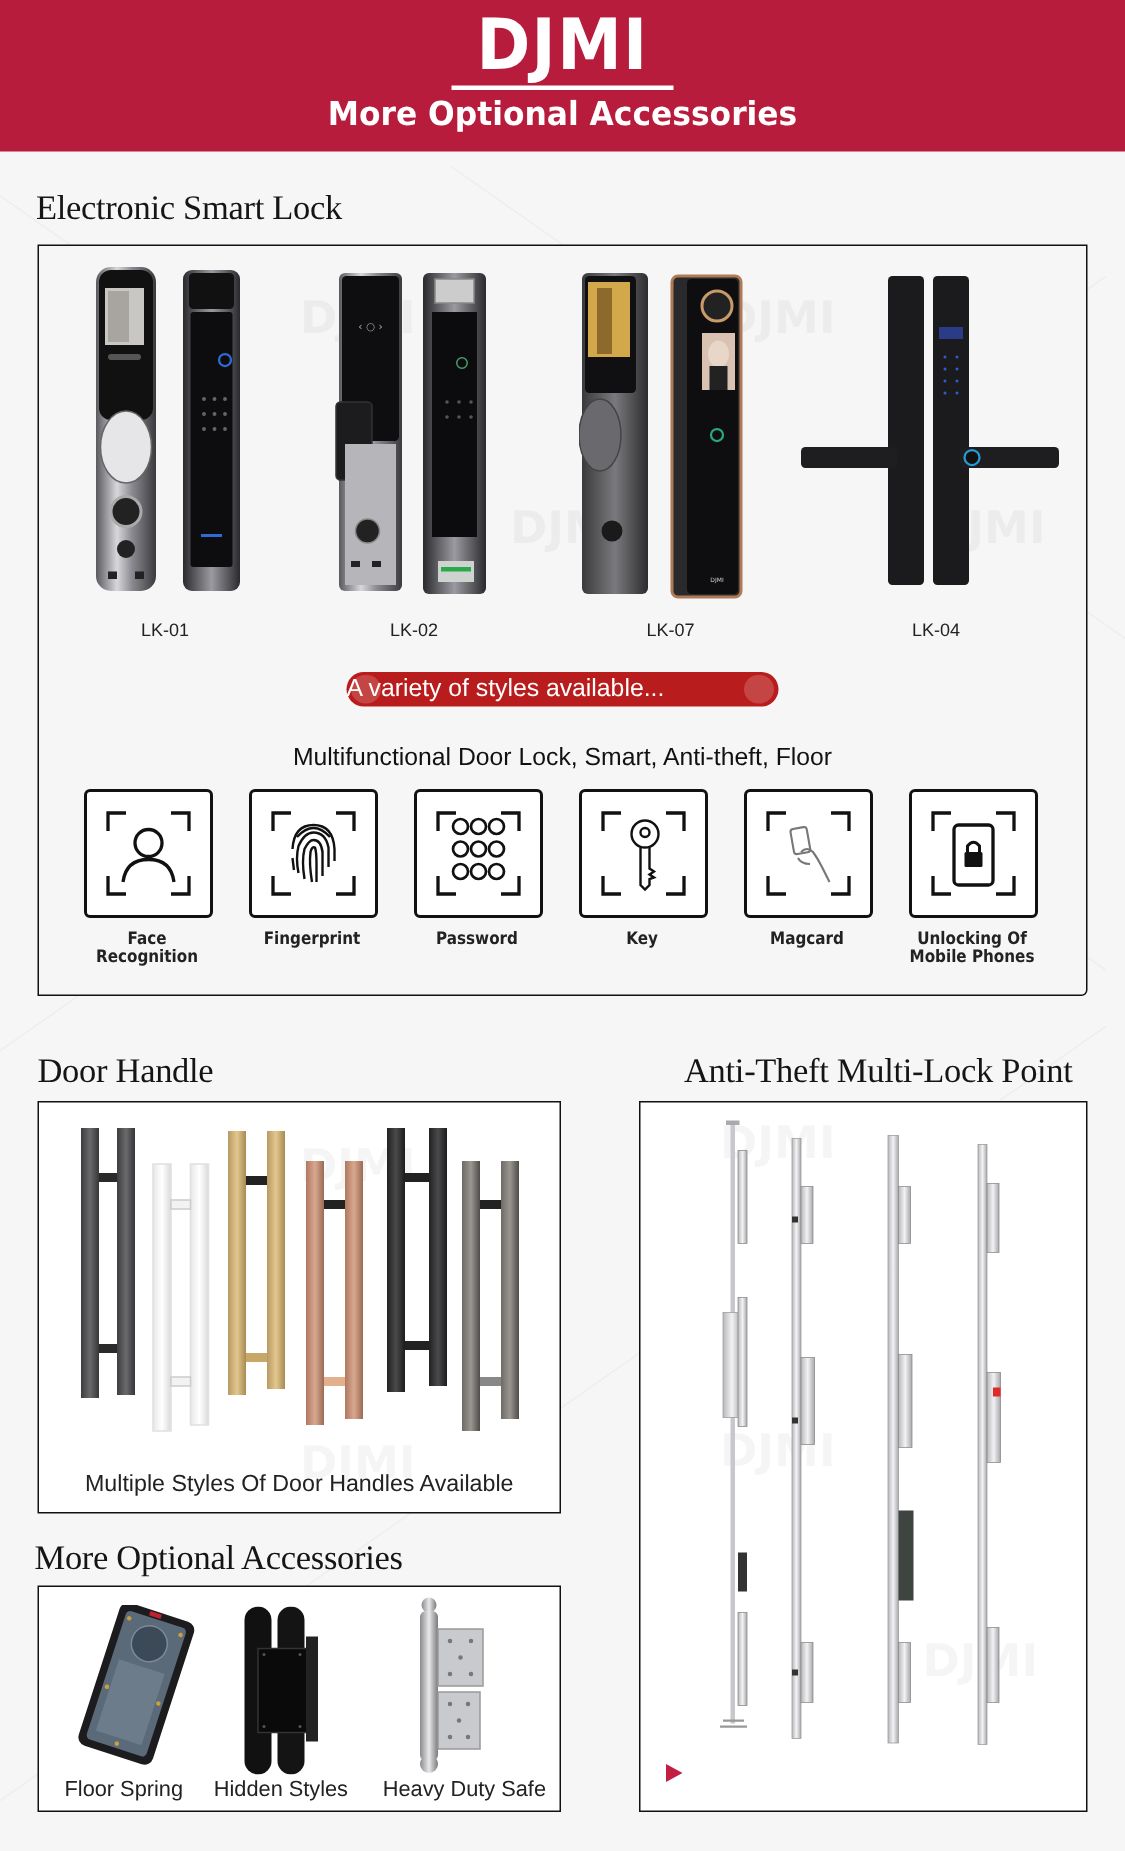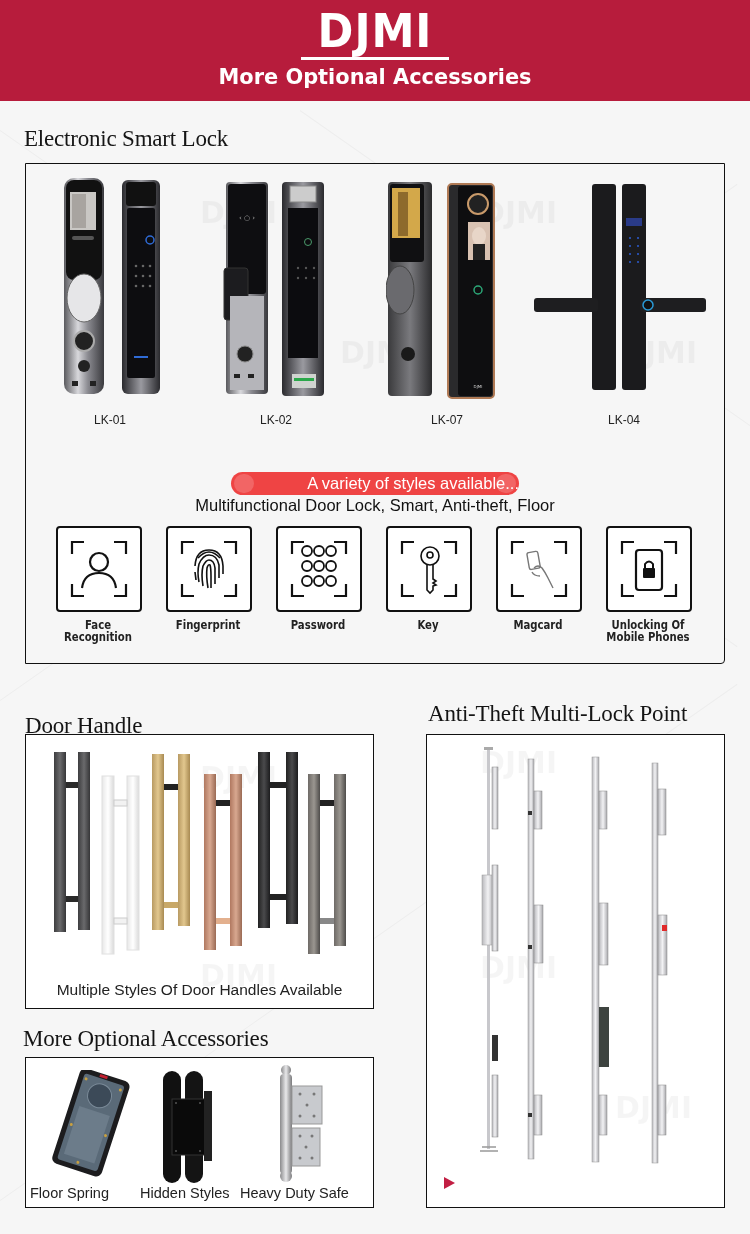--- a/index.html
+++ b/index.html
@@ -20,37 +20,37 @@
   .section-title { position: absolute; font-size: 23px; color: #151515; line-height: 28px; letter-spacing: -0.2px; font-family: Liberation Serif, serif; }
 
   
   .box { position: absolute; border: 1.5px solid #111; background: #f6f6f6; }
   .box.white { background: #fff; }
   .lockbox { left: 25px; top: 163px; width: 700px; height: 501px; border-radius: 0 0 4px 0; }
 
   .lock-img { position: absolute; }
   .lock-label { position: absolute; font-size: 12px; color: #222; width: 100px; text-align: center; }
 
-  .pill { position: absolute; left: 231px; top: 448px; width: 288px; height: 23px; background: #ef4444; border-radius: 12px; color: #fff; font-size: 16.5px; text-align: right; line-height: 23px; margin-top: 24px; }
+  .pill { position: absolute; left: 231px; top: 448px; width: 288px; height: 23px; background: #b91c1c; border-radius: 12px; color: #fff; font-size: 16.5px; text-align: left; line-height: 23px; }
   .pill::before, .pill::after { content: ""; position: absolute; top: 2px; width: 20px; height: 19px; border-radius: 10px; background: rgba(255,255,255,0.18); }
   .pill::before { left: 3px; } .pill::after { right: 3px; }
 
   .multi-line { position: absolute; left: 25px; width: 700px; top: 496px; text-align: center; font-size: 16.5px; color: #111; }
 
   .feat { position: absolute; top: 526px; width: 86px; height: 86px; border: 2px solid #111; border-radius: 4px; background: #fff; }
   .feat svg { position: absolute; left: 0; top: 0; }
   .feat-label { position: absolute; top: 619px; width: 110px; text-align: center; font-size: 11.5px; color: #222; line-height: 12px; font-weight: bold; font-family: "DejaVu Sans", sans-serif; transform: scaleX(0.88); }
 
   
   .handlebox { left: 25px; top: 734px; width: 349px; height: 275px; }
   .handle-caption { position: absolute; left: 25px; width: 349px; top: 981px; text-align: center; font-size: 15.5px; color: #222; }
 
   
   .accbox { left: 25px; top: 1057px; width: 349px; height: 151px; }
-  .acc-label { position: absolute; top: 1185px; font-size: 14.5px; color: #222; text-align: left; }
+  .acc-label { position: absolute; top: 1185px; font-size: 14.5px; color: #222; text-align: right; }
 
   
   .mlbox { left: 426px; top: 734px; width: 299px; height: 474px; }
   .ml-caption { position: absolute; left: 444px; top: 1174px; font-size: 15.5px; color: #222; }
   .ml-caption .tri { display: inline-block; width: 0; height: 0; border-top: 6px solid transparent; border-bottom: 6px solid transparent; border-left: 11px solid #c21e43; margin-right: 5px; vertical-align: -1px; }
 </style>
 </head>
 <body>
 
 <div class="diag" style="left:0;top:130px;width:900px;transform:rotate(35deg);"></div>
@@ -291,21 +291,21 @@
     </g>
     <rect x="35" y="40" width="12" height="10" rx="1" fill="#111"></rect>
     <path d="M37 40 V36 Q41 31 45 36 V40" fill="none" stroke="#111" stroke-width="2"></path>
   </svg>
 </div>
 <div class="feat-label" style="left:593px;">
   <div>Unlocking Of</div>
   <div>Mobile Phones</div>
 </div>
 
-<div class="section-title" style="left:25px;top:700px;margin-top:12px;">Door Handle</div>
+<div class="section-title" style="left:25px;top:700px;">Door Handle</div>
 <div class="box white handlebox"></div>
 <div class="wm" style="left:200px;top:760px;">DJMI</div>
 <div class="wm" style="left:200px;top:958px;">DJMI</div>
 
 <svg style="position:absolute;left:48px;top:750px;" width="305" height="225" viewBox="0 0 305 225">
   <defs>
     <linearGradient id="hDark" x1="0" x2="1">
         <stop offset="0" stop-color="#3d3d3f"></stop>
         <stop offset="0.5" stop-color="#6a6a6c"></stop>
         <stop offset="1" stop-color="#363638"></stop>
@@ -425,21 +425,21 @@
       <circle cx="42" cy="52" r="1.5"></circle>
       <circle cx="28" cy="72" r="1.5"></circle>
       <circle cx="40" cy="72" r="1.5"></circle>
       <circle cx="34" cy="83" r="1.5"></circle>
       <circle cx="28" cy="94" r="1.5"></circle>
       <circle cx="40" cy="94" r="1.5"></circle>
     </g>
 </svg>
 <div class="acc-label" style="left:240px;width:124px;">Heavy Duty Safe</div>
 
-<div class="section-title" style="left:428px;top:700px;text-align:right;">Anti-Theft Multi-Lock Point</div>
+<div class="section-title" style="left:456px;top:700px;text-align:right;">Anti-Theft Multi-Lock Point</div>
 <div class="box white mlbox"></div>
 <div class="wm" style="left:480px;top:745px;">DJMI</div>
 <div class="wm" style="left:480px;top:950px;">DJMI</div>
 <div class="wm" style="left:615px;top:1090px;">DJMI</div>
 
 <svg style="position:absolute;left:470px;top:745px;" width="210" height="420" viewBox="0 0 210 420">
   <defs>
       <linearGradient id="bar" x1="0" x2="1">
         <stop offset="0" stop-color="#b8b8bc"></stop>
         <stop offset="0.5" stop-color="#f2f2f4"></stop>

